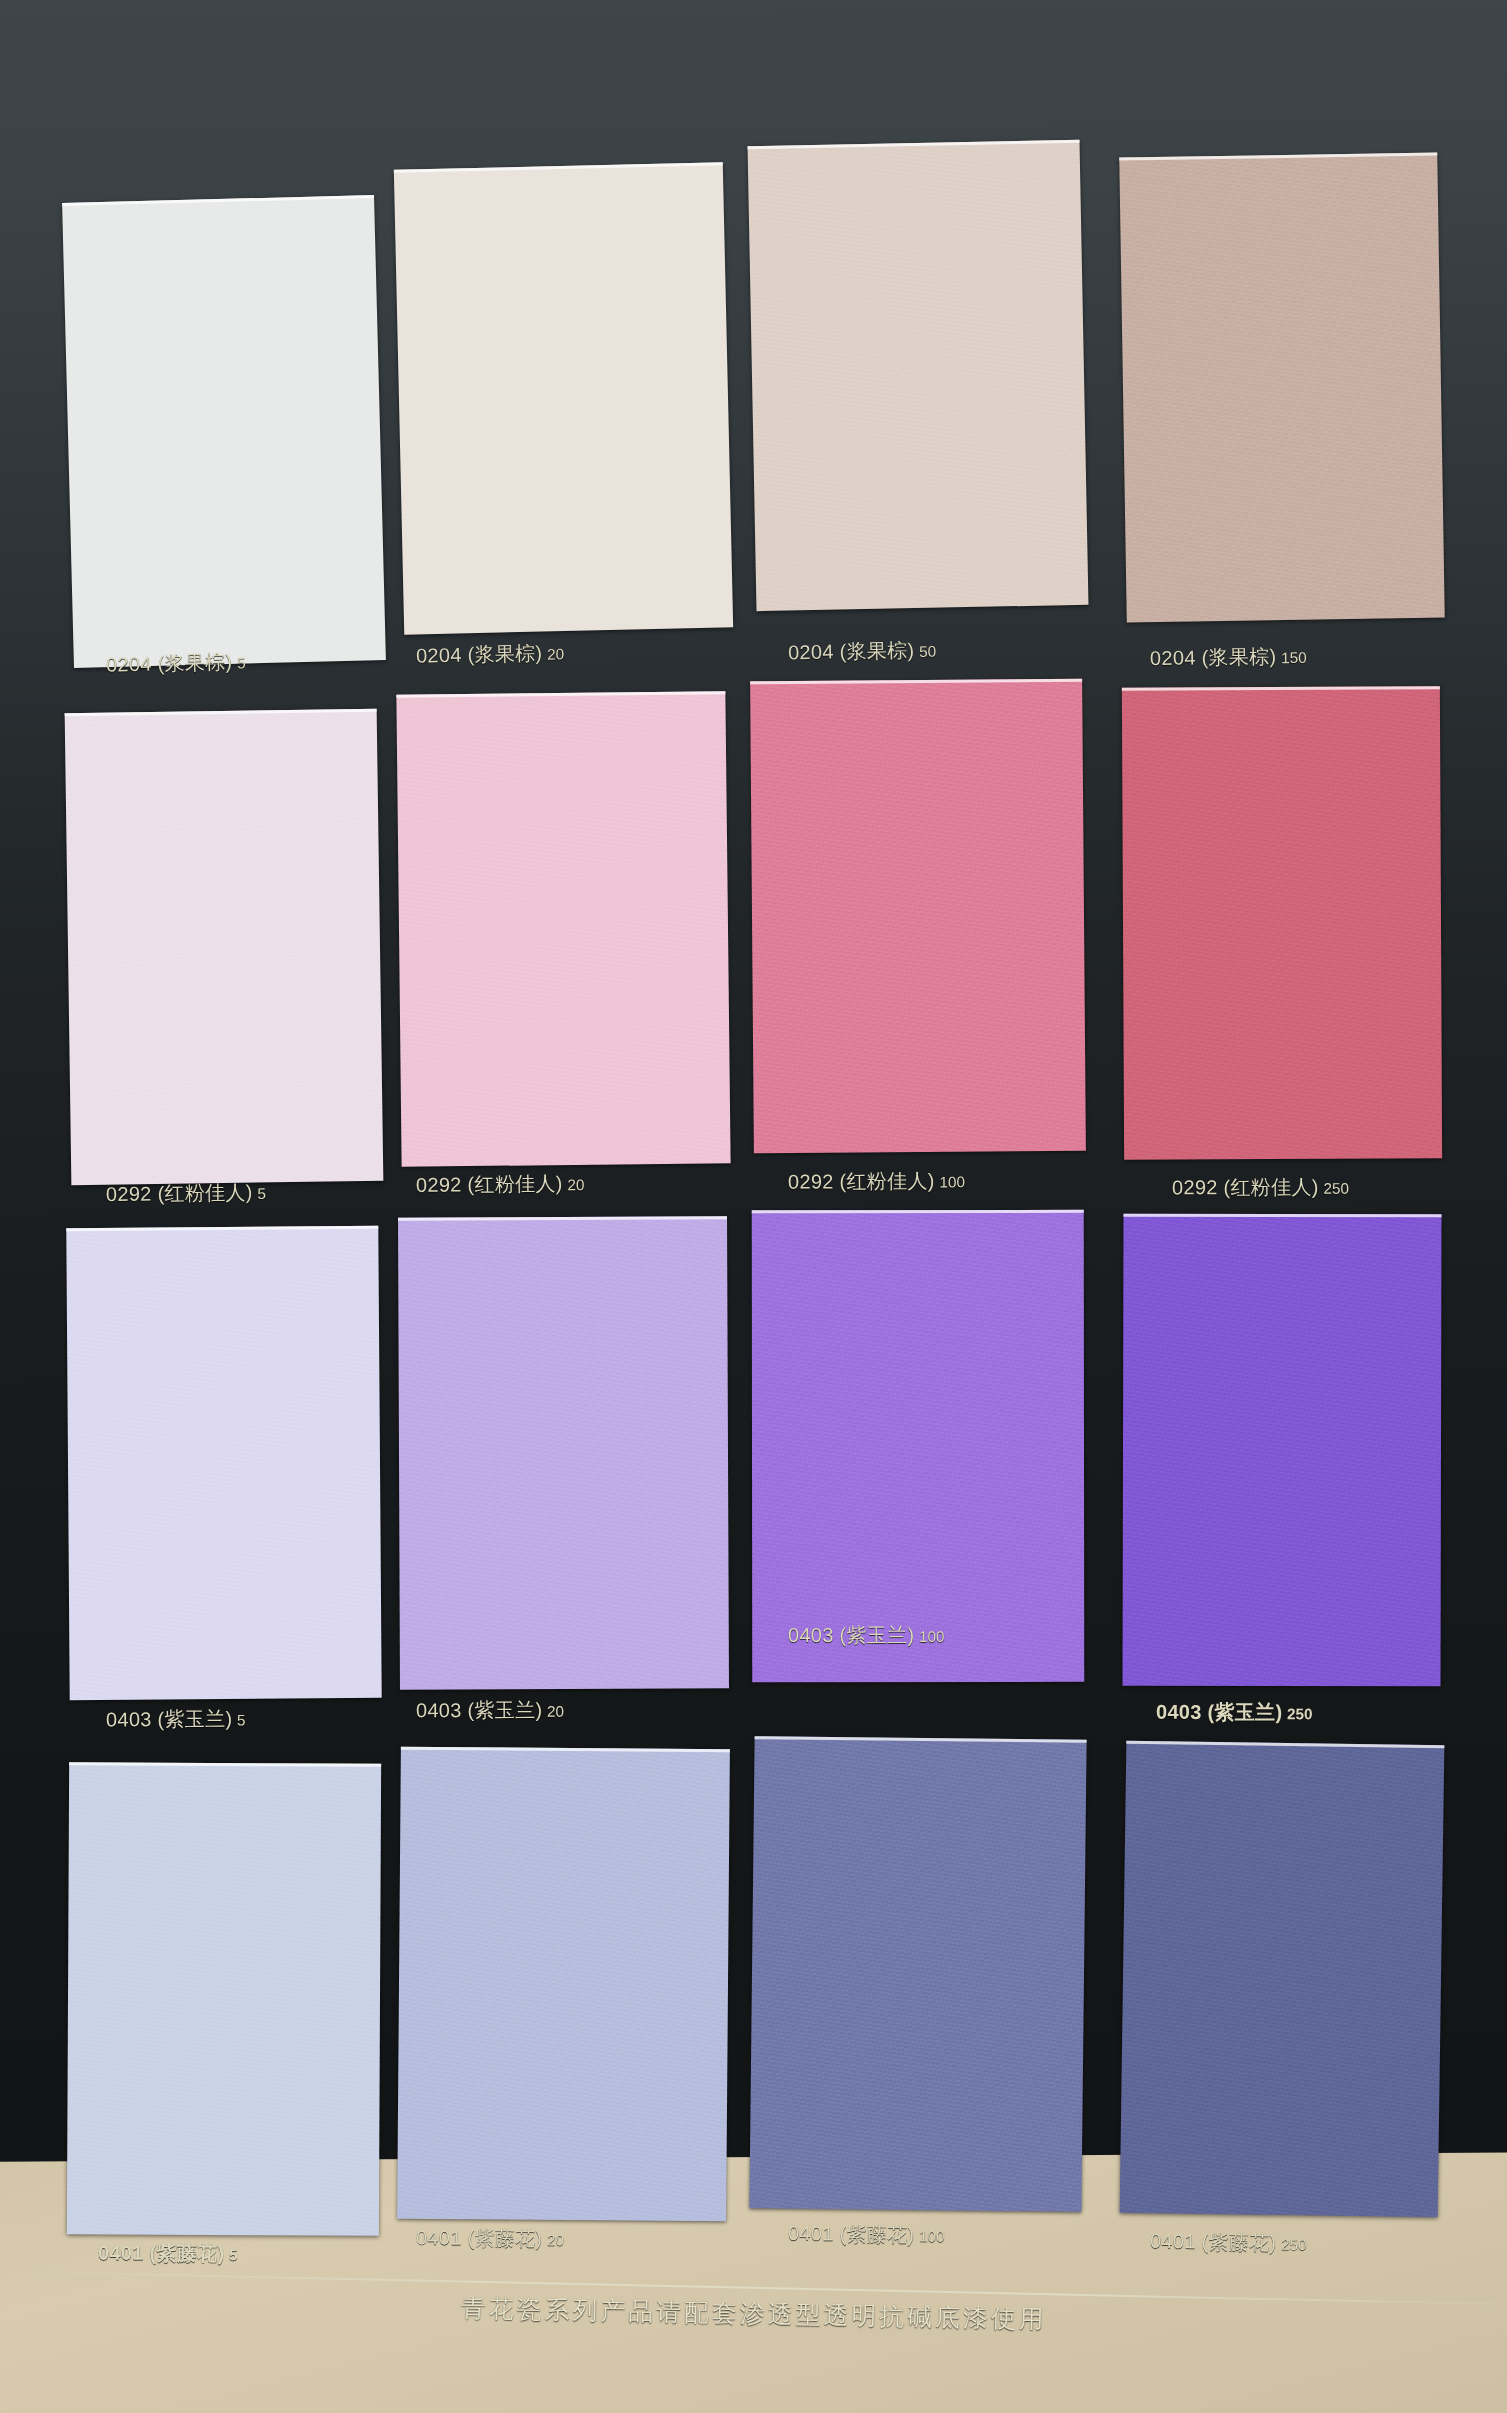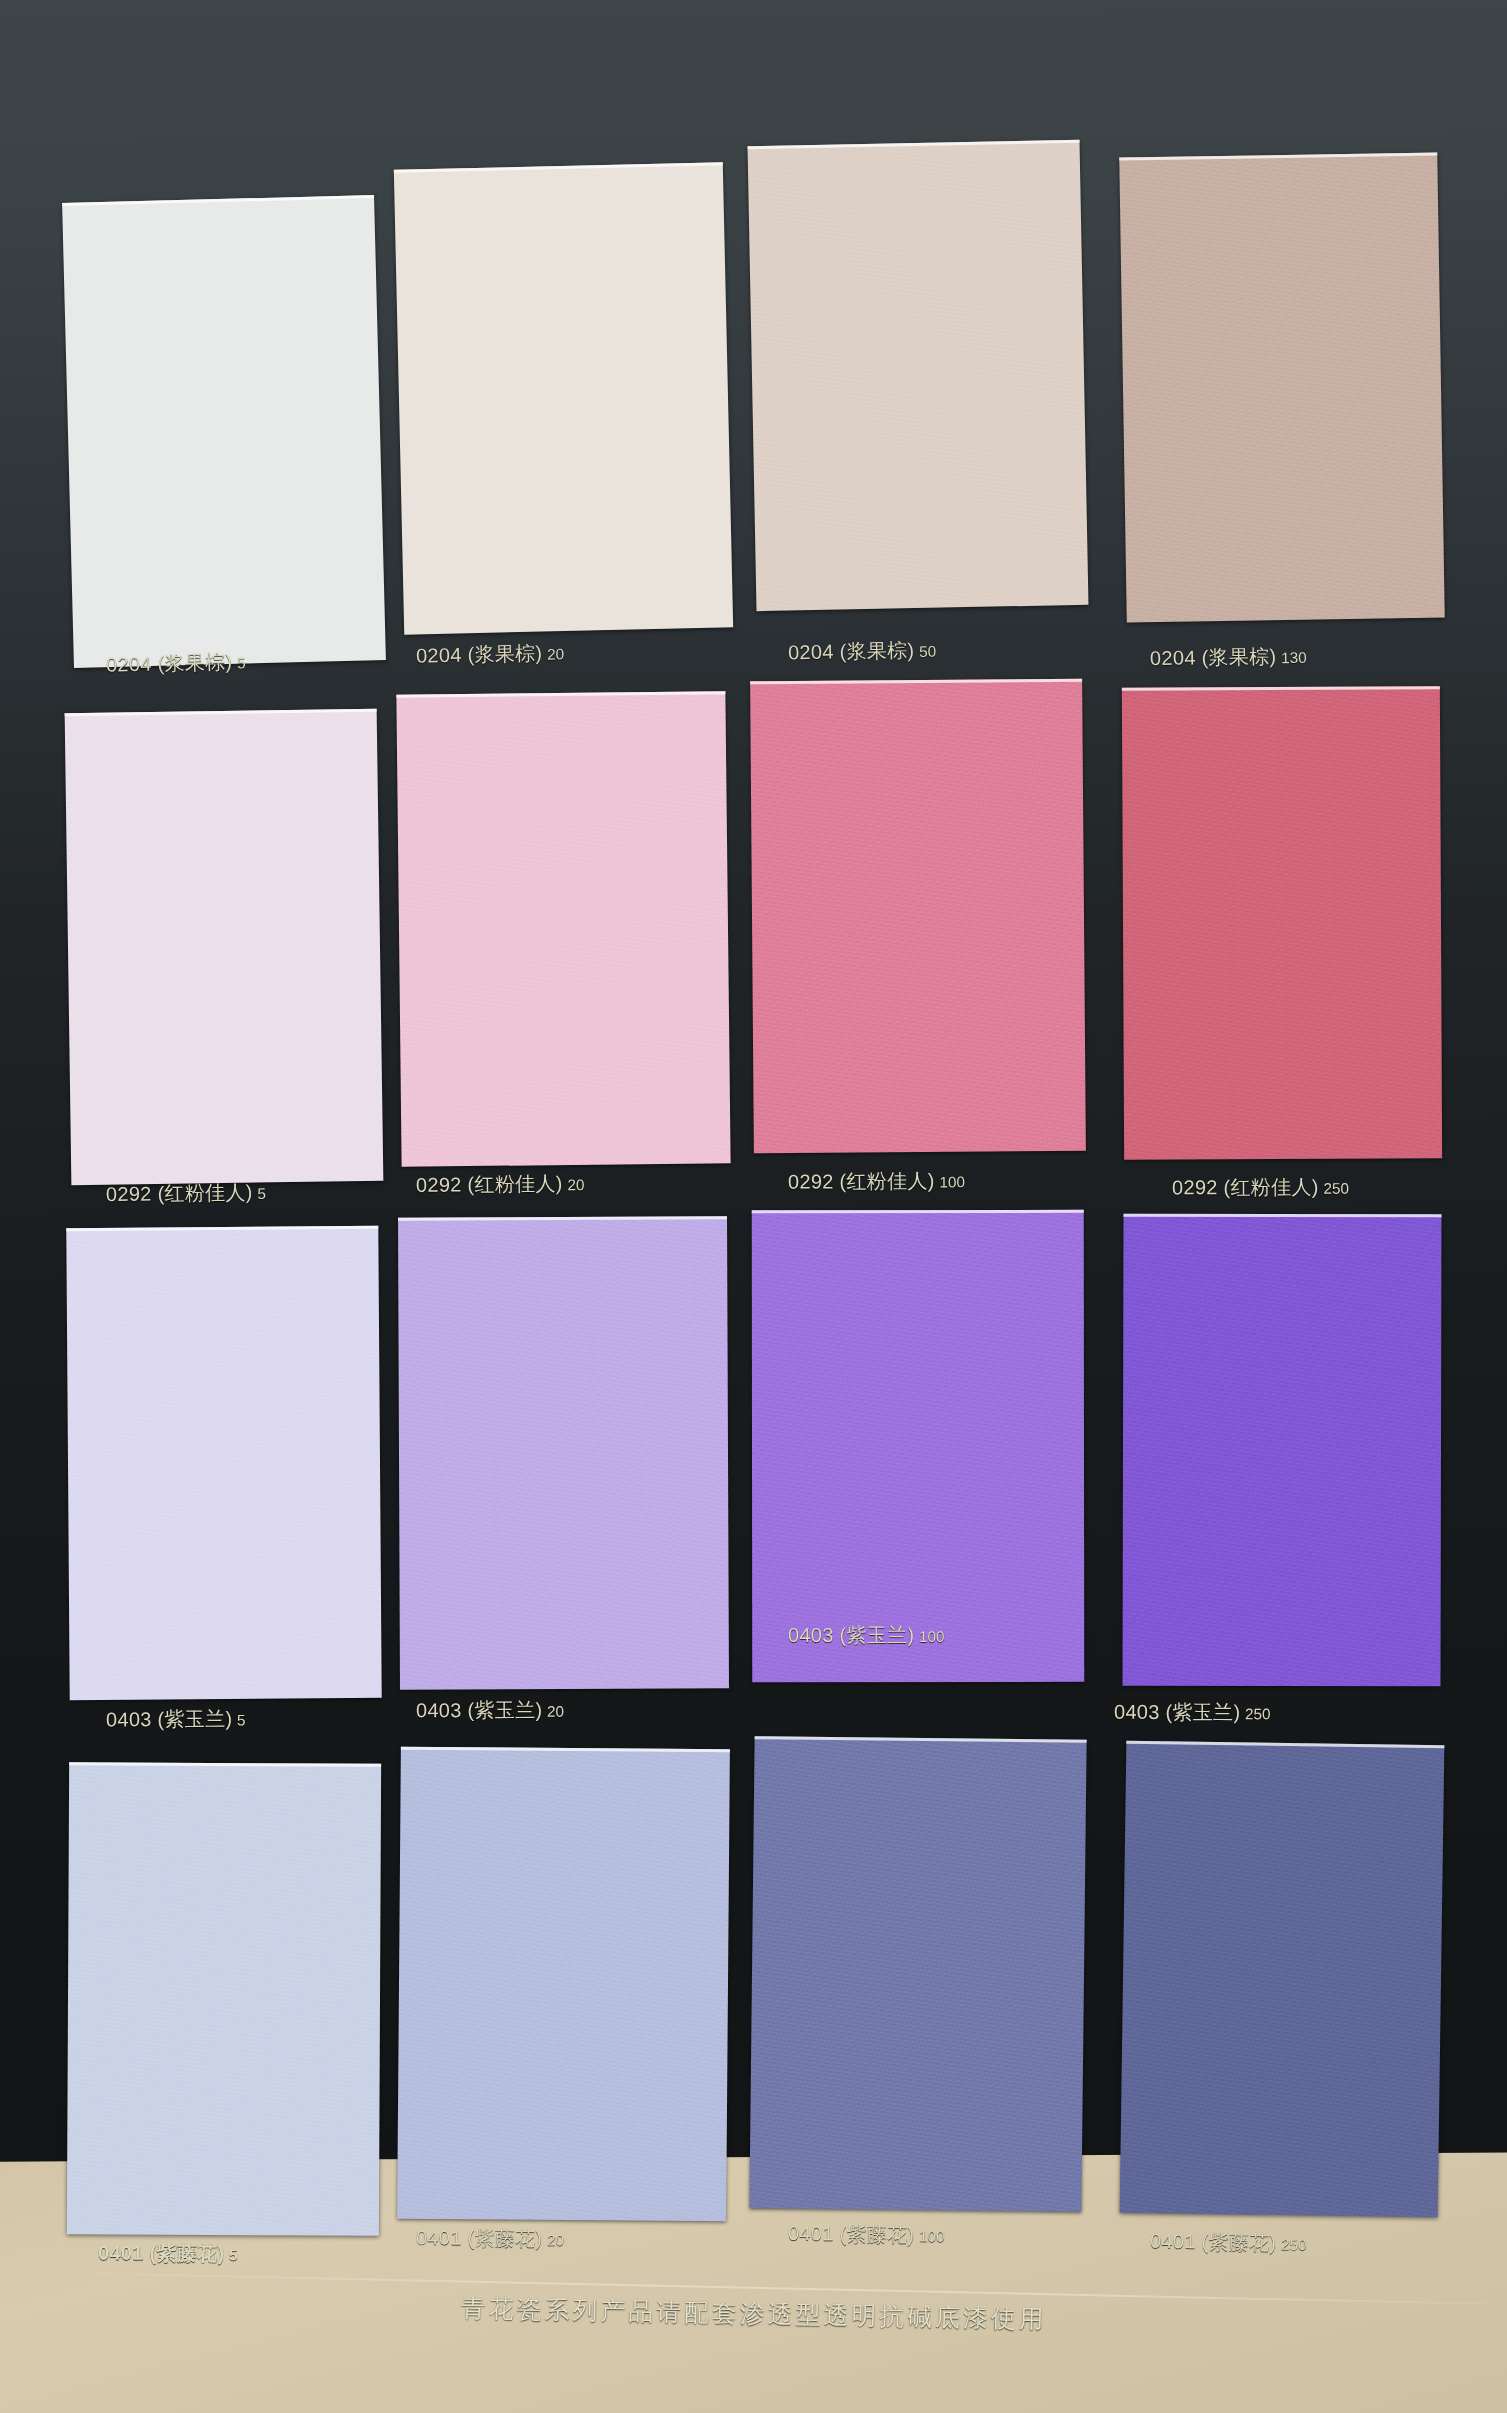--- a/index.html
+++ b/index.html
@@ -153,21 +153,21 @@
           <div class="chip" style="background: rgb(233, 227, 220);"></div>
         </div>
         <div class="caption" style="left: 416px; top: 641px; transform: rotate(-1.3deg);"><span>0204 (浆果棕)</span><span class="amt">20</span></div>
         <div class="cell" style="left: 752px; top: 143px; width: 332px; height: 465px; transform: rotate(-1.11deg);">
           <div class="chip" style="background: rgb(222, 208, 198);"></div>
         </div>
         <div class="caption" style="left: 788px; top: 638px; transform: rotate(-1.1deg);"><span>0204 (浆果棕)</span><span class="amt">50</span></div>
         <div class="cell" style="left: 1123px; top: 155px; width: 318px; height: 465px; transform: rotate(-0.93deg);">
           <div class="chip" style="background: rgb(199, 174, 163);"></div>
         </div>
-        <div class="caption" style="left: 1150px; top: 644px; transform: rotate(-0.9deg);"><span>0204 (浆果棕)</span><span class="amt">130</span></div>
+        <div class="caption" style="left: 1150px; top: 644px; transform: rotate(-0.9deg);"><span>0204 (浆果棕)</span><span class="amt">150</span></div>
       </div>
       <div class="row" style="top: 0px;">
         <div class="cell" style="left: 68px; top: 711px; width: 312px; height: 472px; transform: rotate(-0.82deg);">
           <div class="chip" style="background: rgb(235, 224, 234);"></div>
         </div>
         <div class="caption" style="left: 106px; top: 1180px; transform: rotate(-0.85deg);"><span>0292 (红粉佳人)</span><span class="amt">5</span></div>
         <div class="cell" style="left: 399px; top: 693px; width: 329px; height: 472px; transform: rotate(-0.64deg);">
           <div class="chip" style="background: rgb(238, 197, 212);"></div>
         </div>
         <div class="caption" style="left: 416px; top: 1171px; transform: rotate(-0.65deg);"><span>0292 (红粉佳人)</span><span class="amt">20</span></div>
@@ -189,21 +189,21 @@
           <div class="chip" style="background: rgb(192, 171, 231);"></div>
         </div>
         <div class="caption" style="left: 416px; top: 1697px; transform: rotate(-0.25deg); text-align: right;"><span>0403 (紫玉兰)</span><span class="amt">20</span></div>
         <div class="cell" style="left: 752px; top: 1210px; width: 332px; height: 472px; transform: rotate(-0.06deg);">
           <div class="chip" style="background: rgb(156, 112, 222);"></div>
         </div>
         <div class="caption" style="left: 788px; top: 1622px; transform: rotate(-0.0499999deg);"><span>0403 (紫玉兰)</span><span class="amt">100</span></div>
         <div class="cell" style="left: 1123px; top: 1214px; width: 318px; height: 472px; transform: rotate(0.12deg);">
           <div class="chip" style="background: rgb(127, 86, 213);"></div>
         </div>
-        <div class="caption" style="left: 1114px; top: 1699px; transform: rotate(0.15deg);"><span>0403 (紫玉兰)</span><span class="amt">250</span></div>
+        <div class="caption" style="left: 1156px; top: 1699px; transform: rotate(0.15deg); font-weight: bold;"><span>0403 (紫玉兰)</span><span class="amt">250</span></div>
       </div>
       <div class="row" style="top: 0px;">
         <div class="cell" style="left: 68px; top: 1763px; width: 312px; height: 472px; transform: rotate(0.28deg);">
           <div class="chip" style="background: rgb(201, 210, 230);"></div>
         </div>
         <div class="caption" style="left: 98px; top: 2240px; transform: rotate(0.25deg); font-weight: bold;"><span>0401 (紫藤花)</span><span class="amt">5</span></div>
         <div class="cell" style="left: 399px; top: 1748px; width: 329px; height: 472px; transform: rotate(0.46deg);">
           <div class="chip" style="background: rgb(181, 189, 222);"></div>
         </div>
         <div class="caption" style="left: 416px; top: 2225px; transform: rotate(0.45deg);"><span>0401 (紫藤花)</span><span class="amt">20</span></div>

